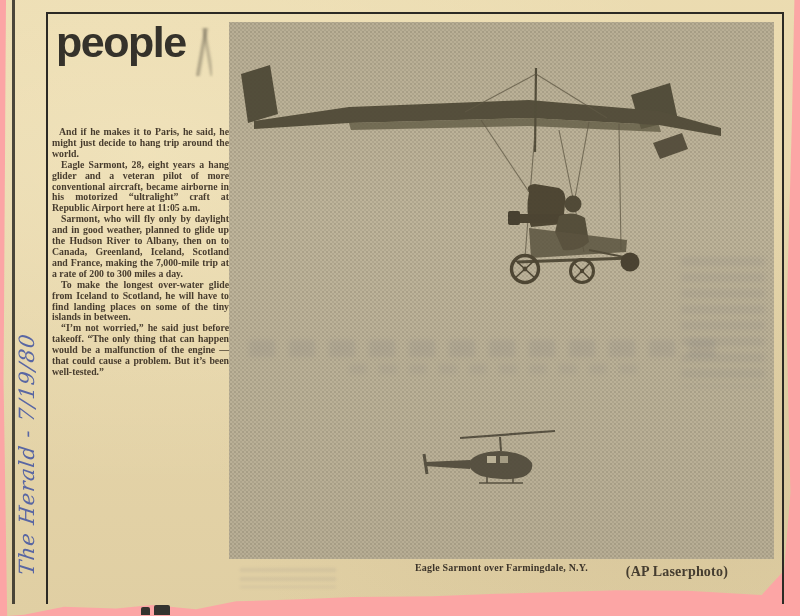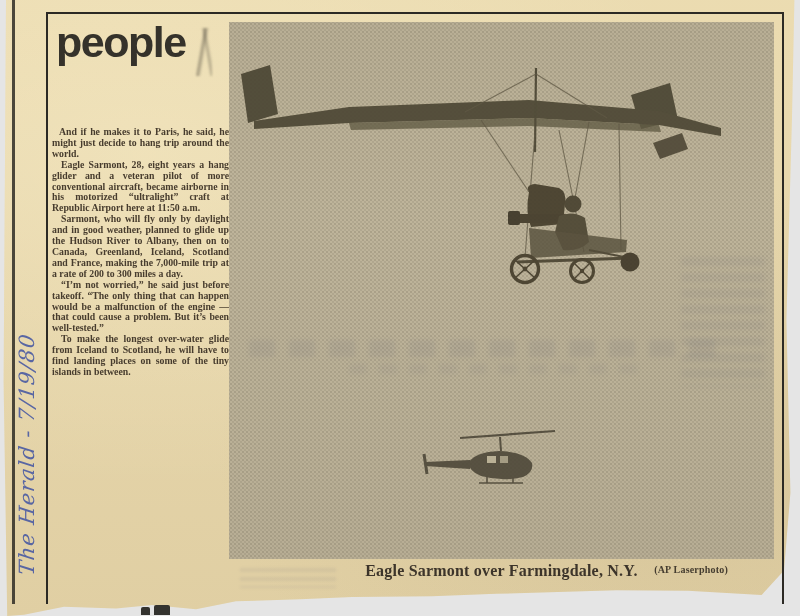--- a/index.html
+++ b/index.html
@@ -1,18 +1,18 @@
 <!DOCTYPE html>
 <html><head>
 <meta charset="utf-8">
 <style>
   html,body{margin:0;padding:0;background:#2f2e2c;}
   .scene{
     position:relative;width:800px;height:616px;overflow:hidden;
-    background:#e5e5e5;
+    background:#fca5a5;
     font-family:"Liberation Serif", serif;
   }
   
   .paper{
     position:absolute;inset:0;
     background:
       radial-gradient(120% 90% at 18% 25%, rgba(255,246,214,.30), transparent 60%),
       radial-gradient(90% 70% at 85% 75%, rgba(150,130,92,.14), transparent 65%),
       linear-gradient(180deg, rgba(255,250,225,.10), rgba(120,100,70,.08)),
       #e9d8ab;
@@ -69,25 +69,25 @@
   .ghost.band1{left:20px;top:318px;width:480px;height:17px;
     background:repeating-linear-gradient(90deg, rgba(100,102,118,.20) 0 26px, transparent 26px 40px);}
   .ghost.band2{left:120px;top:342px;width:300px;height:10px;
     background:repeating-linear-gradient(90deg, rgba(100,102,118,.14) 0 18px, transparent 18px 30px);}
   .ghost.edge{left:452px;top:235px;width:84px;height:130px;
     background:repeating-linear-gradient(180deg, rgba(96,98,112,.16) 0 9px, transparent 9px 16px);}
   
   .caption-row{position:absolute;left:229px;top:562px;width:545px;height:18px;}
   .caption{
     position:absolute;left:0;right:0;text-align:center;
-    font-size:16px;font-weight:700;color:#3c342a;letter-spacing:.2px;
+    font-size:10px;font-weight:700;color:#3c342a;letter-spacing:.2px;
   }
   .credit{
     position:absolute;right:46px;top:2px;
-    font-size:10px;font-weight:700;color:#453d30;letter-spacing:.2px;
+    font-size:14px;font-weight:700;color:#453d30;letter-spacing:.2px;
   }
   .ghost-below{
     position:absolute;left:240px;top:568px;width:96px;height:20px;
     background:repeating-linear-gradient(180deg, rgba(104,104,120,.18) 0 4px, transparent 4px 9px);
     filter:blur(1.6px);opacity:.6;
   }
   
   .handwriting{
     position:absolute;left:-128px;top:438px;width:320px;height:34px;
     transform:rotate(-90deg) skewX(-7deg);
@@ -106,24 +106,24 @@
   <div class="paper"></div>
   <div class="rule-left"></div>
   <div class="frame"></div>
 
   <div class="masthead">people</div>
   <div class="smudge"></div>
 
 
   <div class="bodycol">
     <p>And if he makes it to Paris, he said, he might just decide to hang trip around the world.</p>
-    <p>Eagle Sarmont, 28, eight years a hang glider and a veteran pilot of more conventional aircraft, became airborne in his motorized “ultralight” craft at Republic Airport here at 11:50 a.m.</p>
+    <p>Eagle Sarmont, 28, eight years a hang glider and a veteran pilot of more conventional aircraft, became airborne in his motorized “ultralight” craft at Republic Airport here at 11:05 a.m.</p>
     <p>Sarmont, who will fly only by daylight and in good weather, planned to glide up the Hudson River to Albany, then on to Canada, Greenland, Iceland, Scotland and France, making the 7,000-mile trip at a rate of 200 to 300 miles a day.</p>
+    <p>To make the longest over-water glide from Iceland to Scotland, he will have to find landing places on some of the tiny islands in between.</p>
     <p>“I’m not worried,” he said just before takeoff. “The only thing that can happen would be a malfunction of the engine — that could cause a problem. But it’s been well-tested.”</p>
-    <p>To make the longest over-water glide from Iceland to Scotland, he will have to find landing places on some of the tiny islands in between.</p>
   </div>
 
   <div class="photo">
     <div class="ghost band1"></div>
     <div class="ghost band2"></div>
     <div class="ghost edge"></div>
 
     <svg viewBox="0 0 545 537" width="545" height="537">
 
       <g fill="#544d3a" stroke="none" opacity="0.93">

